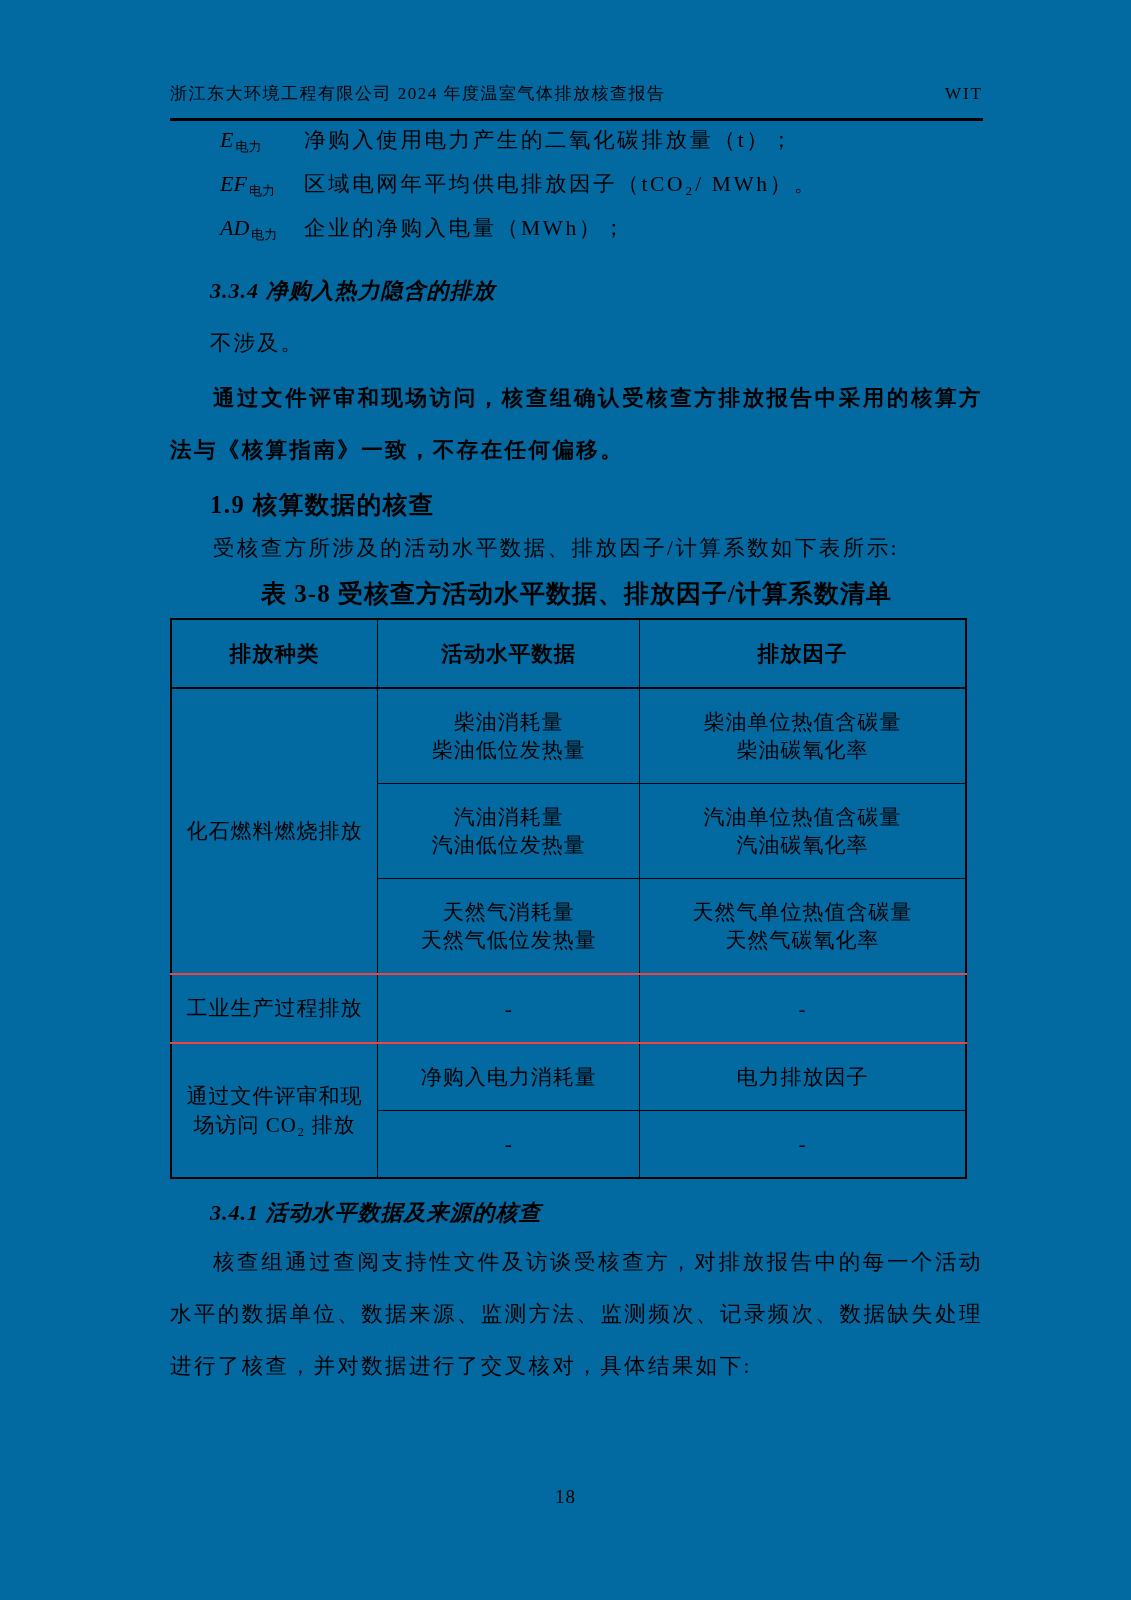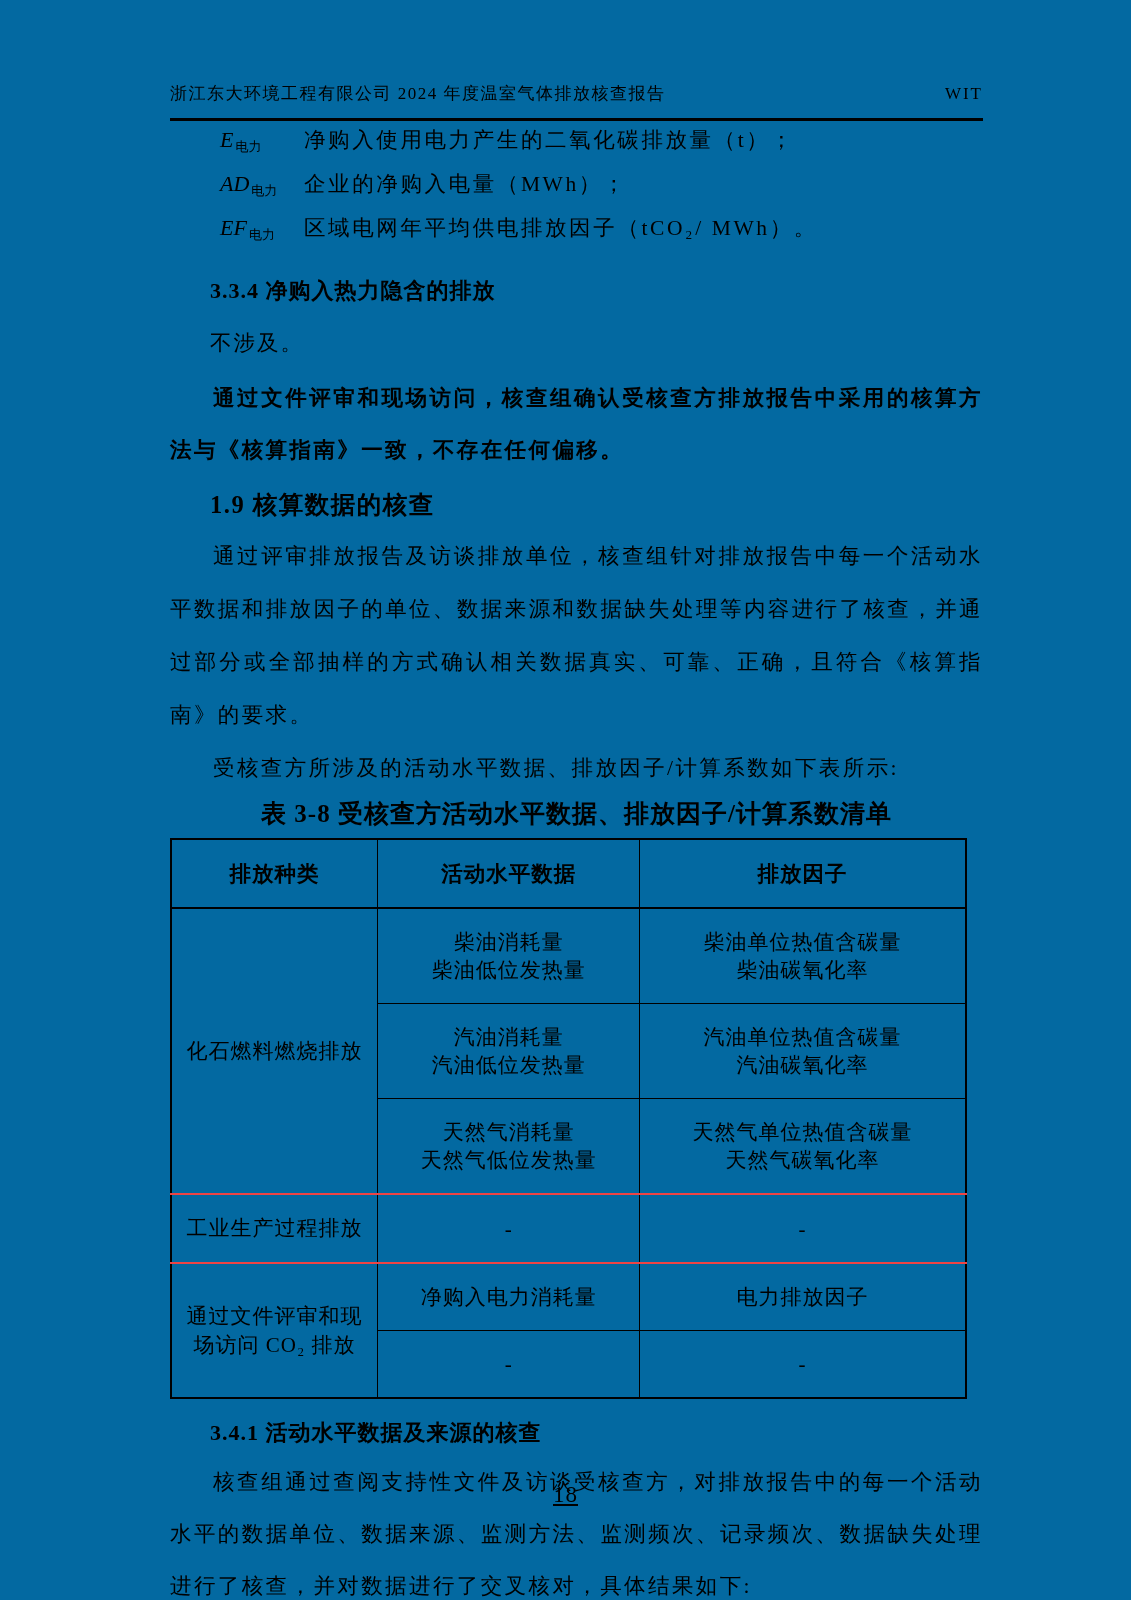--- a/index.html
+++ b/index.html
@@ -21,21 +21,21 @@
 
   
   .intro { margin-top:24px; padding-left:38px; font-size:21.5px; letter-spacing:1px; line-height:30px; }
   .def-list { margin-top:4px; }
   .def-row { display:flex; align-items:baseline; height:44px; }
   .def-term { margin-left:50px; width:84px; font-style:italic; font-size:22px; flex:none; }
   .def-term .sub { font-style:normal; font-size:13px; vertical-align:-4px; letter-spacing:0; margin-left:2px; }
   .def-desc { font-size:21.5px; letter-spacing:2.6px; white-space:nowrap; }
 
   
-  .h3 { margin:18px 0 0 40px; font-size:22px; font-weight:bold; letter-spacing:1px; line-height:31px; }
+  .h3 { margin:18px 0 0 40px; font-size:22px; font-weight:bold; letter-spacing:1px; line-height:31px;font-style:italic; }
   .h2 { margin:12px 0 0 40px; font-size:24.5px; font-weight:bold; letter-spacing:1.5px; line-height:34px; }
   .plain { margin:22px 0 0 40px; font-size:21.5px; letter-spacing:2px; line-height:30px; }
   .para {
     margin-top:8px; font-size:21.5px; line-height:53px;
     text-indent:2em; text-align:justify; letter-spacing:2.4px;
   }
   .para.bold { font-weight:bold; line-height:52px; margin-top:14px; }
   .para.lead { line-height:53px; margin-top:0; }
   .para.last { margin-top:8px; line-height:52px; }
 
@@ -53,21 +53,21 @@
   .t38 td { line-height:28px; }
   .t38 tr.r-double td { height:58px; }
   .t38 tr.r-single td { height:28px; }
   .t38 tr.r-mid td { height:43px; }
   .t38 tr.group-start td { border-top:2px solid #ef4444;margin-top:16px; }
   .t38 .cat { line-height:29px; }
   .cell-line { line-height:28px; }
 
   
   .page-footer { position:absolute; left:0; right:0; bottom:92px; text-align:center; }
-  .page-number { font-size:23px; letter-spacing:1px;text-decoration:underline; }
+  .page-number { font-size:19px; letter-spacing:1px; }
 </style>
 </head>
 <body>
 
 <div class="page">
 
   <header class="page-header">
     <div class="content">
       <div class="header-row">
         <span class="header-title">浙江东大环境工程有限公司 2024 年度温室气体排放核查报告</span>
@@ -79,38 +79,37 @@
 
   <main class="content">
 
 
     <div class="def-list">
       <div class="def-row">
         <span class="def-term"><span>E</span><span class="sub">电力</span></span>
         <span class="def-desc">净购入使用电力产生的二氧化碳排放量（t）；</span>
       </div>
       <div class="def-row">
+        <span class="def-term"><span>EF</span><span class="sub">电力</span></span>
+        <span class="def-desc">区域电网年平均供电排放因子（tCO₂/ MWh）。</span>
+      </div>
+      <div class="def-row">
         <span class="def-term"><span>AD</span><span class="sub">电力</span></span>
         <span class="def-desc">企业的净购入电量（MWh）；</span>
-      </div>
-      <div class="def-row">
-        <span class="def-term"><span>EF</span><span class="sub">电力</span></span>
-        <span class="def-desc">区域电网年平均供电排放因子（tCO₂/ MWh）。</span>
       </div>
     </div>
 
     <h3 class="h3">3.3.4 净购入热力隐含的排放</h3>
 
     <p class="plain">不涉及。</p>
 
     <p class="para bold">通过文件评审和现场访问，核查组确认受核查方排放报告中采用的核算方法与《核算指南》一致，不存在任何偏移。</p>
 
     <h2 class="h2">1.9 核算数据的核查</h2>
 
-    <p class="para">通过评审排放报告及访谈排放单位，核查组针对排放报告中每一个活动水平数据和排放因子的单位、数据来源和数据缺失处理等内容进行了核查，并通过部分或全部抽样的方式确认相关数据真实、可靠、正确，且符合《核算指南》的要求。</p>
 
     <p class="para lead">受核查方所涉及的活动水平数据、排放因子/计算系数如下表所示:</p>
 
     <div class="caption">表 3-8 受核查方活动水平数据、排放因子/计算系数清单</div>
 
     <table class="t38">
       <colgroup>
         <col style="width:26%">
         <col style="width:33%">
         <col style="width:41%">

